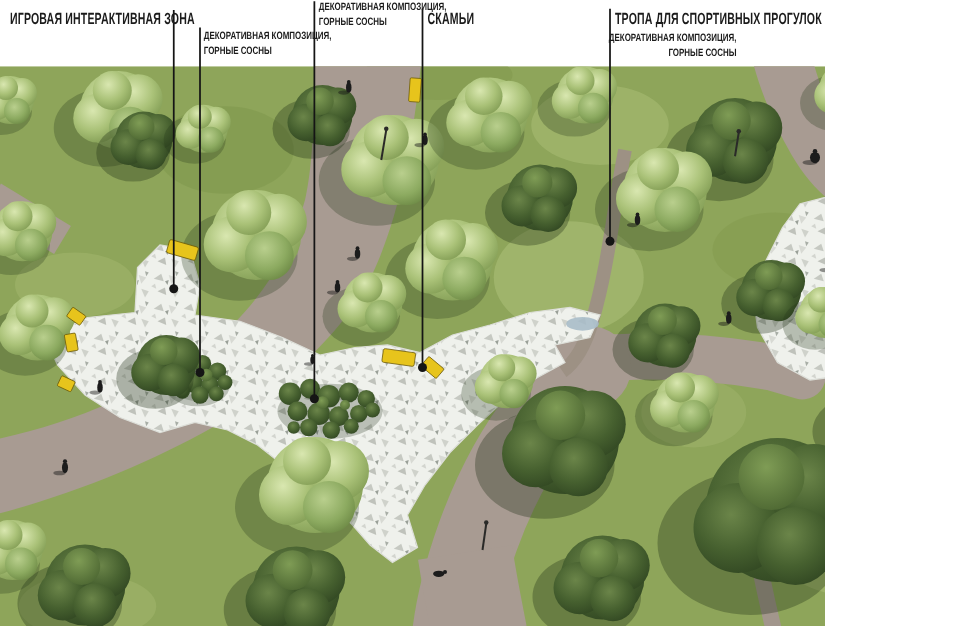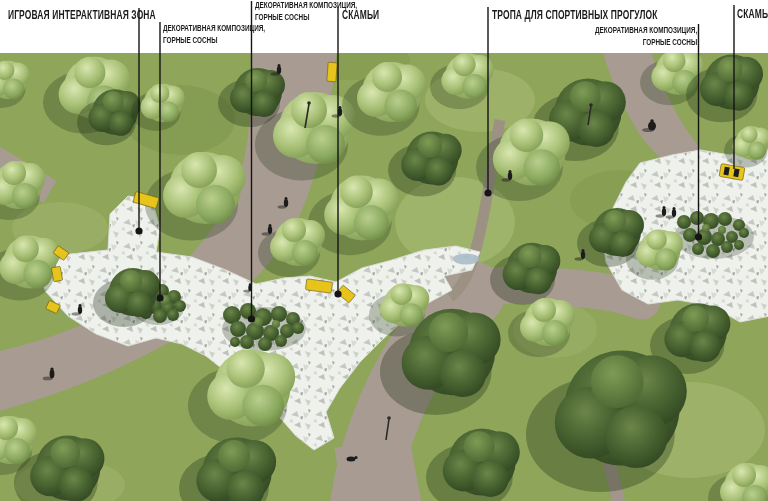--- a/index.html
+++ b/index.html
@@ -1,16 +1,16 @@
 <!DOCTYPE html>
 <html><head>
 <meta charset="utf-8">
 <style>
   html,body{margin:0;padding:0;background:#ffffff;}
-  #stage{position:relative;width:768px;height:501px;overflow:hidden;background:#ffffff;
+  #stage{position:relative;width:660px;height:501px;overflow:hidden;background:#ffffff;
          font-family:"Liberation Sans",sans-serif;}
   #band{position:absolute;left:0;top:0;width:768px;height:53px;background:#ffffff;}
   #render{position:absolute;left:0;top:0;}
   .lbl{position:absolute;color:#1b1b1b;white-space:nowrap;z-index:5;}
   .lbl.big{font-size:13px;font-weight:700;transform:scaleX(.65);transform-origin:left top;letter-spacing:.2px;}
   .lbl.small{font-size:8.5px;font-weight:700;line-height:11.5px;transform:scaleX(.75);transform-origin:left top;}
   .lbl.right{transform-origin:right top;text-align:right;}
   .lbl span{display:block;}
   .lbl span:empty{display:none;}
 </style>

